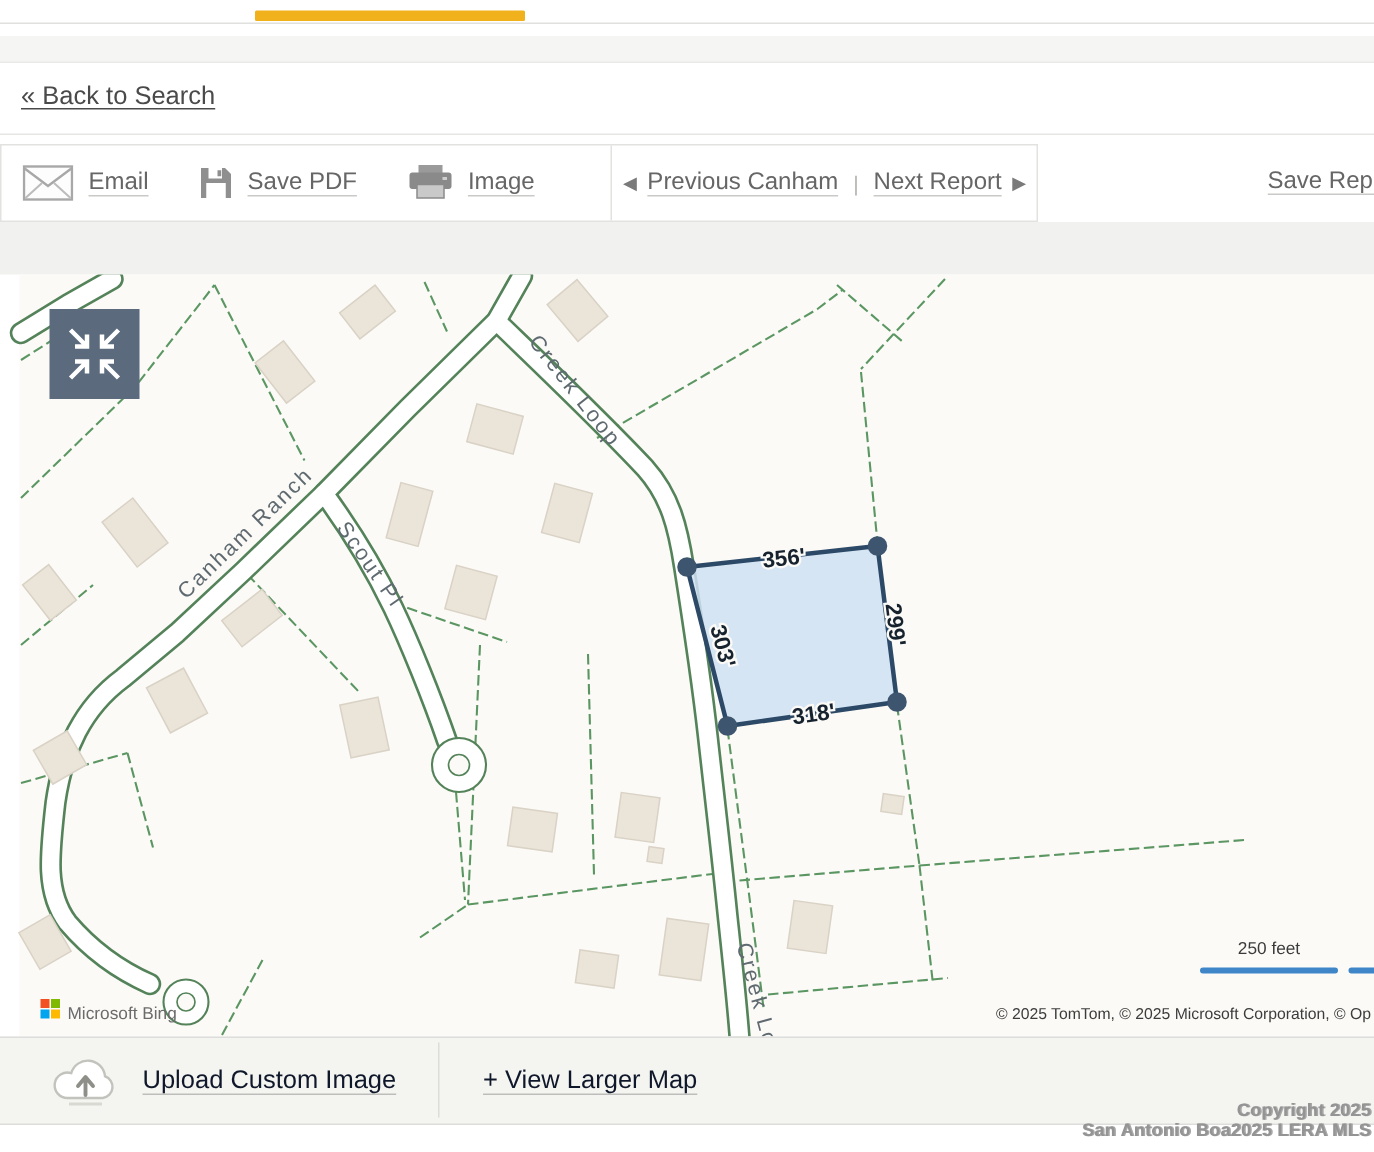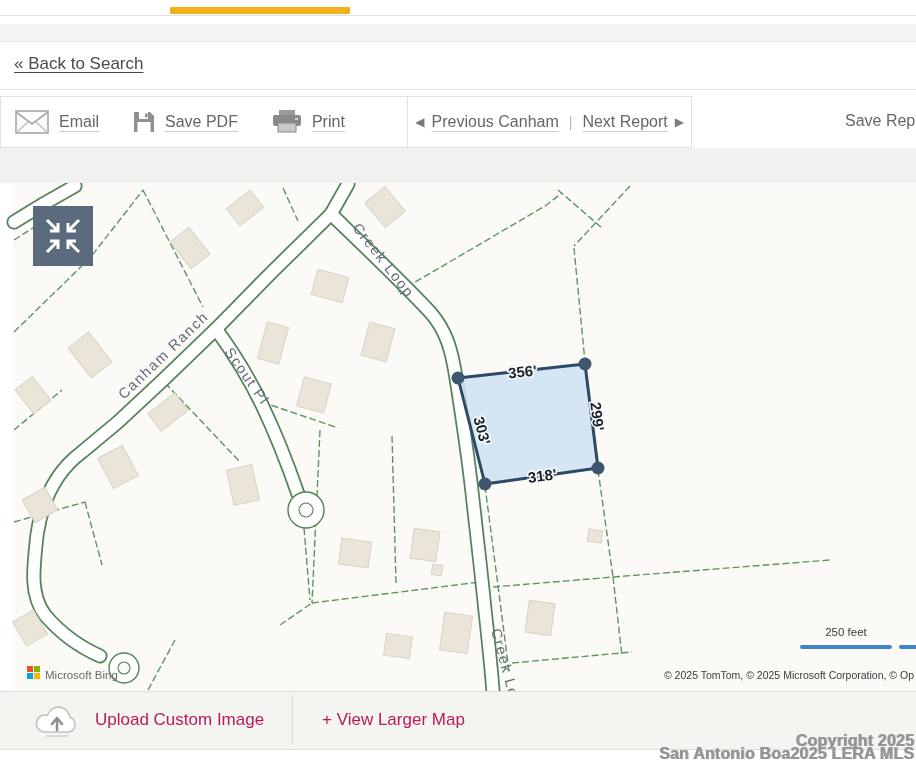--- a/index.html
+++ b/index.html
@@ -31,29 +31,29 @@
   .tb-sep{font-size:14px;color:#b5b5b3;margin:0 10px;}
   .save-report{left:845px;top:112px;width:71px;overflow:hidden;white-space:nowrap;cursor:pointer;}
   .band2{left:0;top:148px;width:916px;height:35px;background:#f1f1ef;}
 
   
   .map-wrap{left:0;top:183px;width:916px;height:508px;cursor:grab;}
 
   
   .footbar{left:0;top:691px;width:916px;height:59px;background:#f4f4f1;
       border-top:1px solid #dddddb;border-bottom:1px solid #dddddb;box-sizing:border-box;}
-  .foot-link{font-size:17px;color:#be185d;text-underline-offset:4px;
+  .foot-link{font-size:17px;color:#0f172a;text-decoration:underline;text-underline-offset:4px;
       text-decoration-color:#bdbdbb;cursor:pointer;white-space:nowrap;}
   .upload{left:95px;top:710px;}
   .foot-div{left:292px;top:695px;width:0;height:50px;border-left:1px solid #dcdcda;}
   .viewlarger{left:322px;top:710px;}
   .cloud-icon{left:34px;top:704px;cursor:pointer;}
 
   
-  .copyright{right:2px;top:734px;text-align:right;font-size:16px;font-weight:bold;
+  .copyright{right:2px;top:734px;text-align:right;font-size:12px;font-weight:bold;
       color:#949494;line-height:13px;text-shadow:1px 0 0 #a8a8a8;letter-spacing:.2px;}
 </style>
 </head>
 <body>
 
 <div class="abs tabstrip">
   <div class="abs tab-indicator"></div>
 </div>
 <div class="abs subband"></div>
 
@@ -81,21 +81,21 @@
       </svg>
       <span class="tb-label">Save PDF</span>
     </div>
     <div class="tb-item tb-gap">
       <svg width="30" height="24" viewBox="0 0 30 24">
         <rect x="7" y="0" width="16" height="6" fill="#9a9a9a"></rect>
         <rect x="1" y="5" width="28" height="11" rx="2" fill="#8a8a8a"></rect>
         <rect x="6" y="13" width="18" height="9" fill="#c9c9c9" stroke="#8a8a8a"></rect>
         <rect x="23" y="8" width="3" height="2" fill="#cfcfcf"></rect>
       </svg>
-      <span class="tb-label">Print</span>
+      <span class="tb-label">Image</span>
     </div>
   </div>
   <div class="tb-section2">
     <span class="tb-arrow">◀</span>
     <span class="tb-label" style="margin-left:0">Previous Canham</span>
     <span class="tb-sep">|</span>
     <span class="tb-label" style="margin-left:0">Next Report</span>
     <span class="tb-arrow">▶</span>
   </div>
 </div>

